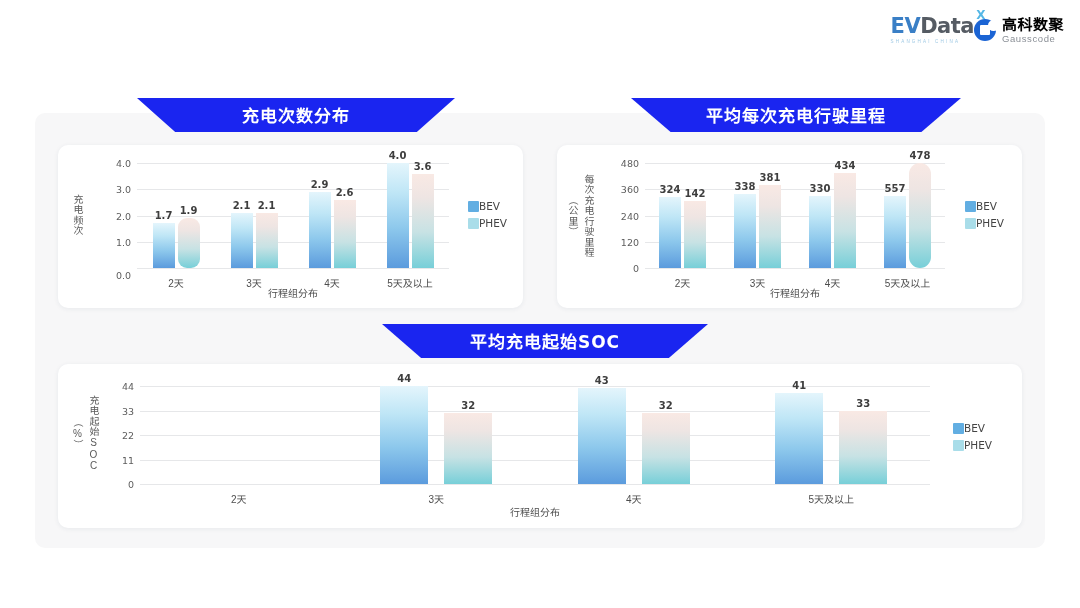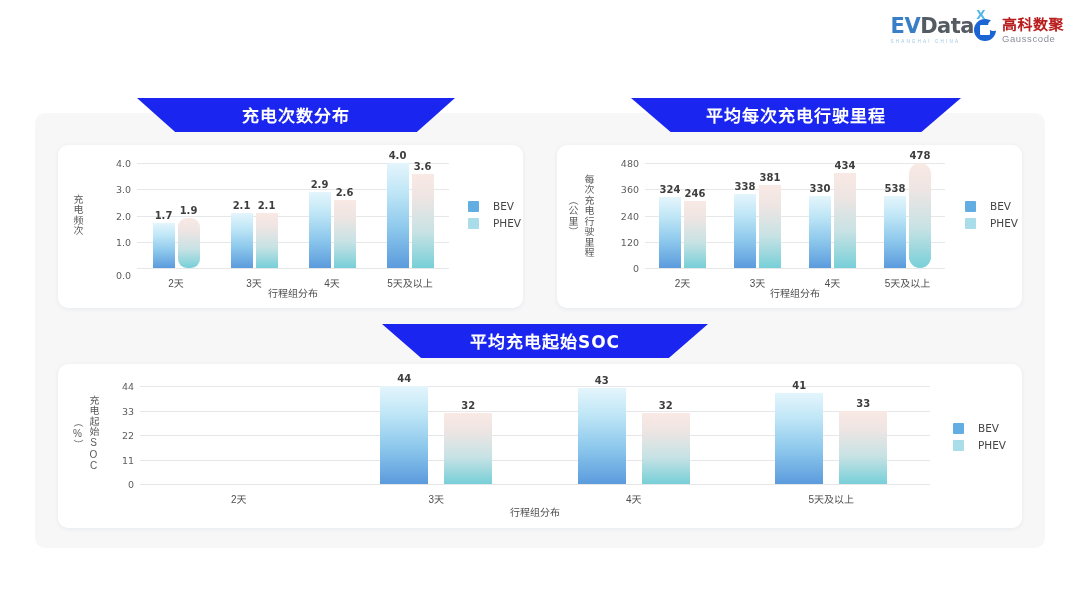--- a/index.html
+++ b/index.html
@@ -45,21 +45,21 @@
   .gauss-mark::after{
     content:""; position:absolute; left:6px; top:6px;
     width:10px;height:10px; background:#fff; border-radius:1px;
   }
   .gauss-mark::before{
     content:""; position:absolute; right:-1px; top:3px;
     width:7px;height:7px;background:#fff;border-radius:50%;
     box-shadow:0 0 0 2px #fff;
   }
   .gauss-text{ display:flex; flex-direction:column; line-height:1; }
-  .gauss-cn{ font-size:15px;font-weight:700;color:#b91c1c;letter-spacing:0.5px; }
+  .gauss-cn{ font-size:15px;font-weight:700;color:#000000;letter-spacing:0.5px; }
   .gauss-en{ font-size:9.5px;color:#8a8f96;letter-spacing:0.6px;margin-top:2px; }
 
   
   .panel{
     position:absolute; left:35px; top:113px;
     width:1010px; height:435px;
     background:#f7f7f8; border-radius:10px;
   }
 
   
@@ -124,21 +124,21 @@
     position:absolute; top:100%; margin-top:7px;
     left:0; right:0; text-align:center;
     font-size:10px; color:#4d4d4d; white-space:nowrap;
   }
   .xlabel{
     position:absolute; text-align:center; font-size:10px; color:#4d4d4d;
   }
   .legend{
     position:absolute; display:flex; flex-direction:column; gap:5px;
   }
-  .legend .item{ display:flex; align-items:center; gap:14px; }
+  .legend .item{ display:flex; align-items:center; gap:0; }
   .legend .sw{ width:11px;height:11px;border-radius:1px; flex:none; }
   .legend .sw.bev{ background:#62aee2; }
   .legend .sw.phev{ background:#a9dde9; }
   .legend .lab{
     font-size:10.5px; color:#444;
     font-family:"DejaVu Sans","Liberation Sans",sans-serif;
   }
 </style>
 </head>
 <body>
@@ -255,21 +255,21 @@
         <div class="ytick" style="top: 52.5px;">240</div>
         <div class="gridline" style="top: 26.25px;"></div>
         <div class="ytick" style="top: 26.25px;">360</div>
         <div class="gridline" style="top: 0px;"></div>
         <div class="ytick" style="top: 0px;">480</div>
         <div class="group" style="left: 0px; width: 75px;">
           <div class="bar bev" style="left: 14px; width: 22px; height: 70.875px;">
             <span class="vlabel">324</span>
           </div>
           <div class="bar phev" style="left: 39px; width: 22px; height: 67.1562px;">
-            <span class="vlabel">246</span>
+            <span class="vlabel">142</span>
           </div>
           <div class="xcat">2天</div>
         </div>
         <div class="group" style="left: 75px; width: 75px;">
           <div class="bar bev" style="left: 14px; width: 22px; height: 73.9375px;">
             <span class="vlabel">338</span>
           </div>
           <div class="bar phev" style="left: 39px; width: 22px; height: 83.3438px;">
             <span class="vlabel">381</span>
           </div>
@@ -279,21 +279,21 @@
           <div class="bar bev" style="left: 14px; width: 22px; height: 72.1875px;">
             <span class="vlabel">330</span>
           </div>
           <div class="bar phev" style="left: 39px; width: 22px; height: 94.9375px;">
             <span class="vlabel">434</span>
           </div>
           <div class="xcat">4天</div>
         </div>
         <div class="group" style="left: 225px; width: 75px;">
           <div class="bar bev" style="left: 14px; width: 22px; height: 71.5312px;">
-            <span class="vlabel">538</span>
+            <span class="vlabel">557</span>
           </div>
           <div class="bar phev" style="left: 39px; width: 22px; height: 104.562px; border-radius: 11px;">
             <span class="vlabel">478</span>
           </div>
           <div class="xcat">5天及以上</div>
         </div>
       </div>
       <div class="xlabel" style="left: 88px; width: 300px; top: 140px;">行程组分布</div>
       <div class="legend" style="left: 408px; top: 55px;">
         <div class="item">

